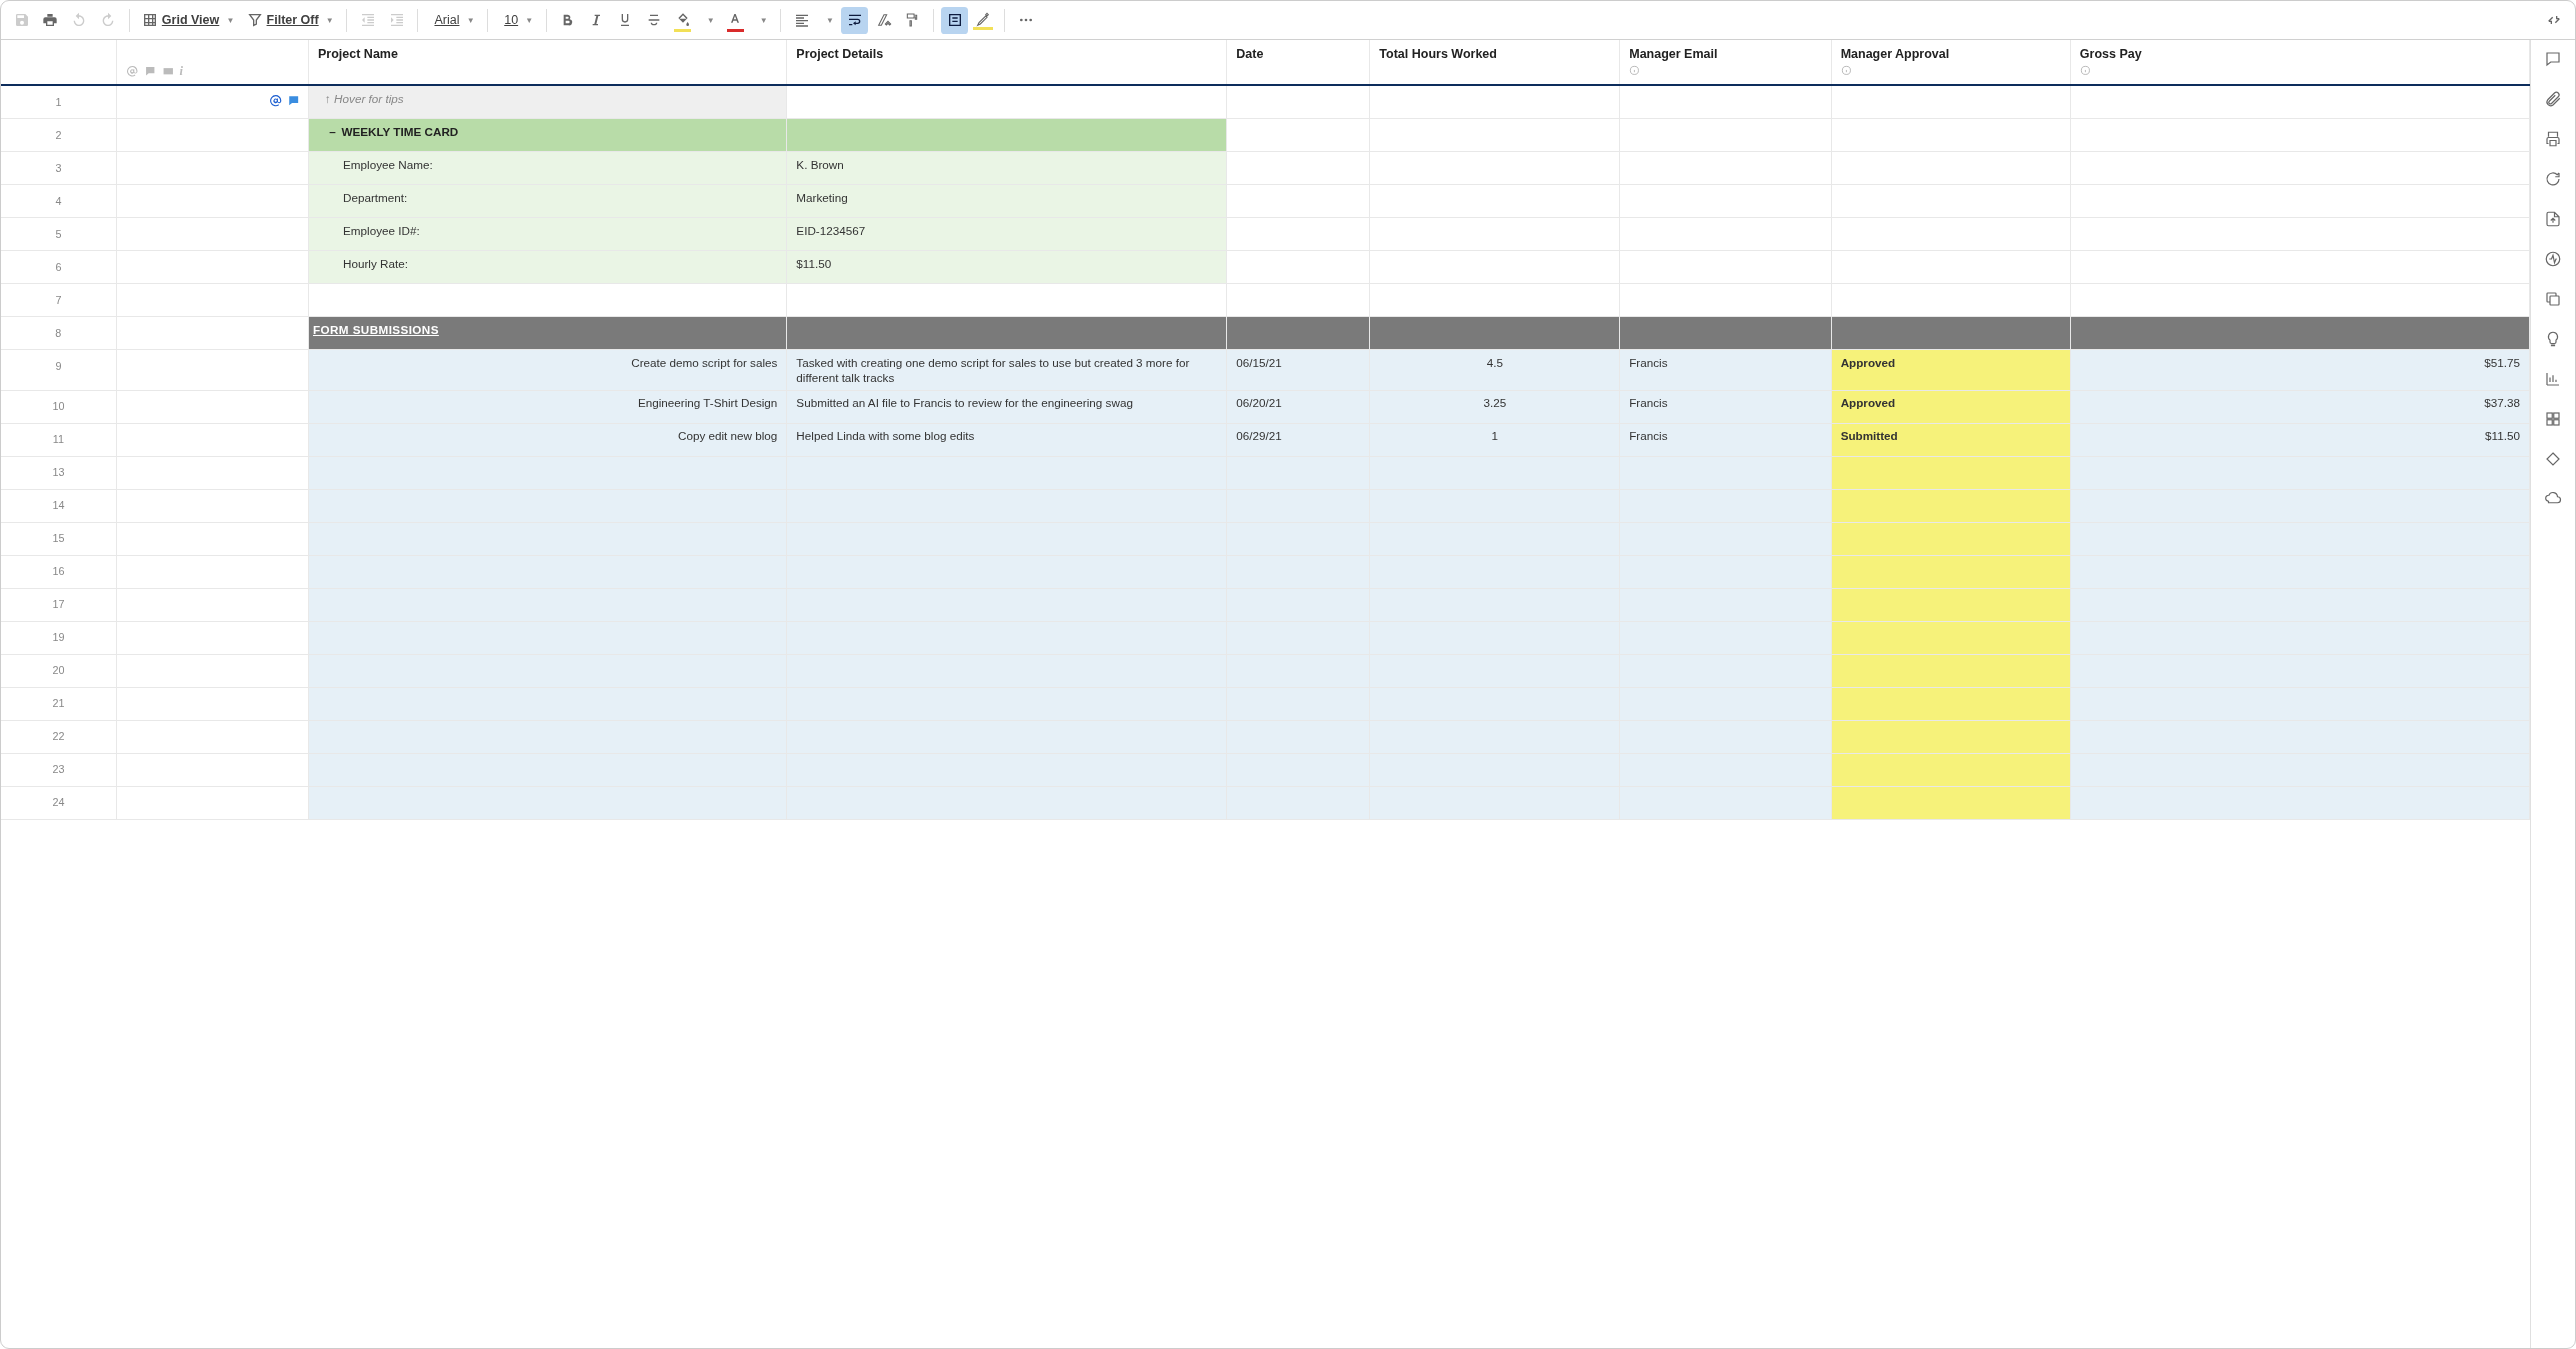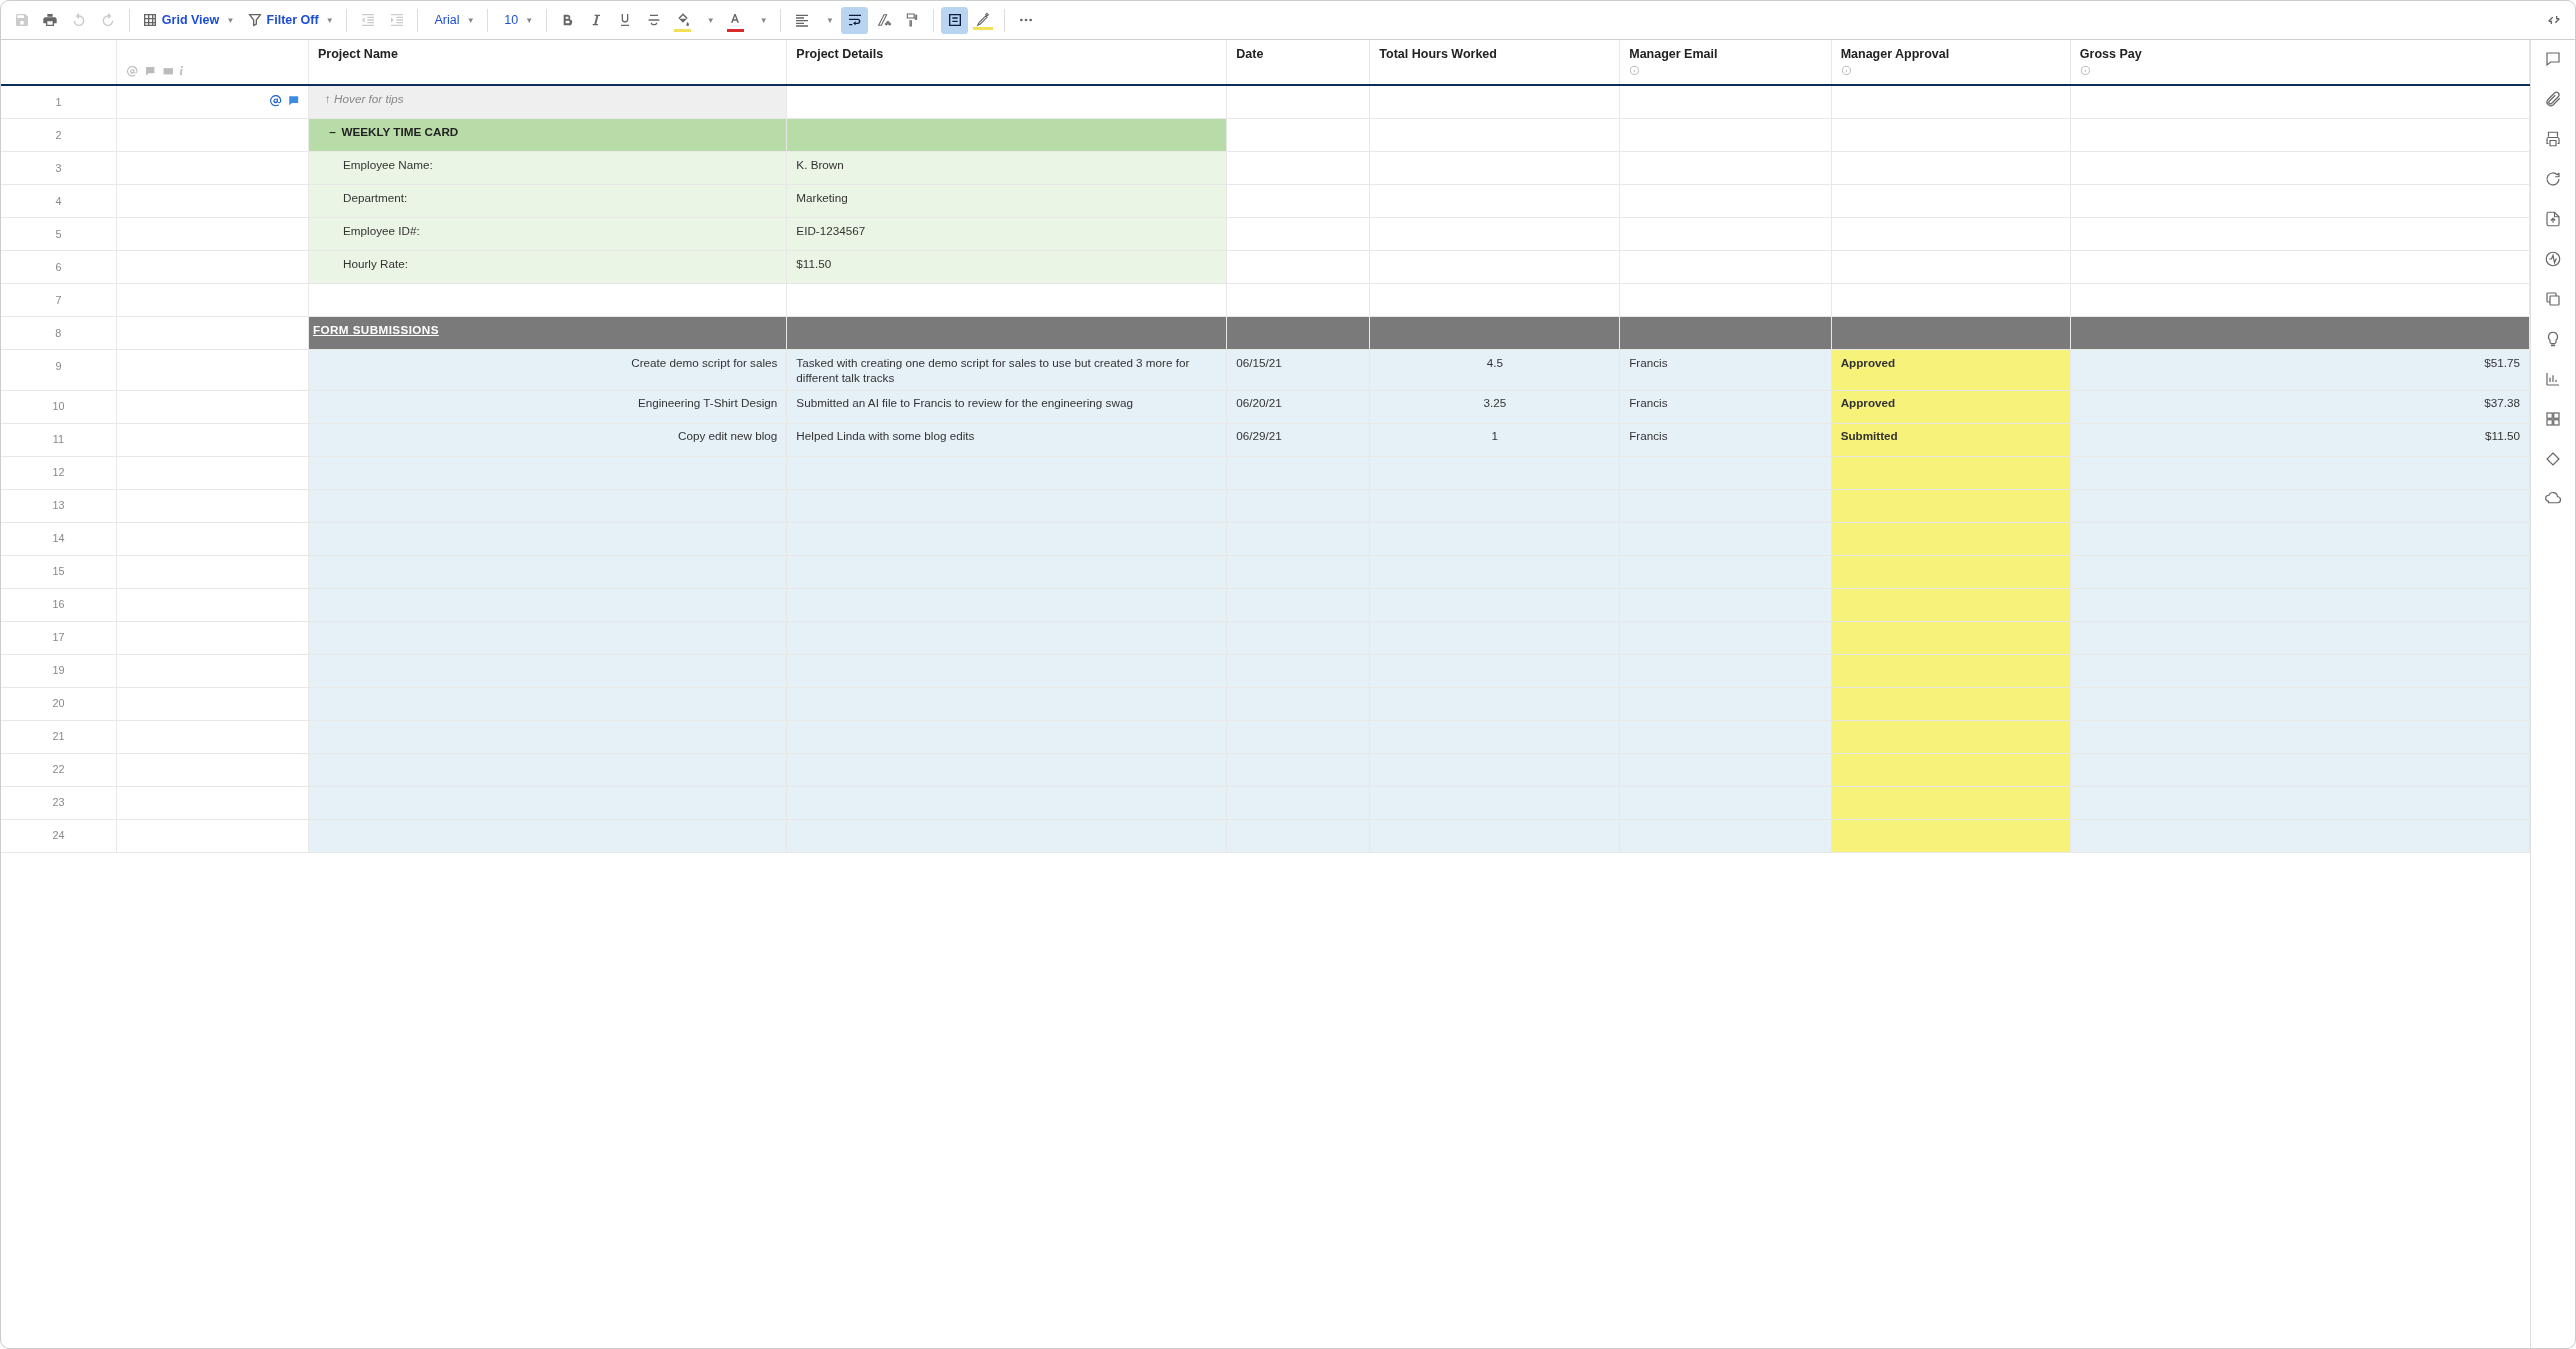--- a/index.html
+++ b/index.html
@@ -6,21 +6,21 @@
 body { font-family: Arial, sans-serif; font-size: 11.7px; color: #333; background: #fff; overflow: hidden; }
 .app { display: flex; flex-direction: column; height: 100vh; border: 0.9px solid #ccc; border-radius: 9px; }
 
 
 .toolbar { display: flex; align-items: center; height: 39px; border-bottom: 0.9px solid #d0d0d0; padding: 0 7.2px; gap: 1.8px; }
 .toolbar .sep { width: 0.9px; height: 23px; background: #ddd; margin: 0 5.4px; }
 .tbtn { display: inline-flex; align-items: center; justify-content: center; height: 27px; min-width: 27px; padding: 0 5.4px; border-radius: 3.6px; cursor: pointer; color: #666; }
 .tbtn.active { background: #b8d4f0; color: #0d1b3e; }
 .tbtn.disabled { color: #ccc; cursor: default; }
 .tbtn svg { width: 16px; height: 16px; fill: currentColor; }
-.tbtn .lbl { font-size: 12.5px; font-weight: 600; color: #1d4ed8; margin: 0 3.6px; }
+.tbtn .lbl { font-size: 12.5px; font-weight: 600; color: #404040; margin: 0 3.6px; text-decoration: underline; }
 .tbtn .caret { margin-left: 3.6px; font-size: 8px; color: #888; }
 .toolbar .spacer { flex: 1; }
 .font-name .lbl, .font-size .lbl { font-weight: 400; }
 
 
 .main { flex: 1; display: flex; overflow: hidden; }
 .sheet-area { flex: 1; display: flex; flex-direction: column; overflow: hidden; }
 .right-rail { width: 45px; border-left: 0.9px solid #e0e0e0; display: flex; flex-direction: column; align-items: center; padding-top: 9px; gap: 20px; }
 .right-rail .ricon { width: 20px; height: 20px; color: #666; cursor: pointer; display:flex; align-items:center; justify-content:center;}
 .right-rail .ricon svg { width: 18px; height: 18px; fill: none; stroke: currentColor; stroke-width: 1.6; }
@@ -398,31 +398,20 @@
                 <td class="iconcol" style="background:#fff"></td>
     <td class="pcell">Copy edit new blog</td>
     <td>Helped Linda with some blog edits</td>
     <td>06/29/21</td>
     <td class="td-center">1</td>
     <td>Francis</td>
     <td class="approve">Submitted</td>
     <td class="td-right">$11.50</td>
               </tr>
               <tr class="emptyrow-data">
-                <td class="rownum" style="background:#fff">12</td>
-                <td class="iconcol" style="background:#fff"></td>
-    <td></td>
-                <td></td>
-                <td></td>
-                <td></td>
-                <td></td>
-                <td class="approve"></td>
-                <td></td>
-              </tr>
-              <tr class="emptyrow-data">
                 <td class="rownum" style="background:#fff">13</td>
                 <td class="iconcol" style="background:#fff"></td>
     <td></td>
                 <td></td>
                 <td></td>
                 <td></td>
                 <td></td>
                 <td class="approve"></td>
                 <td></td>
               </tr>

